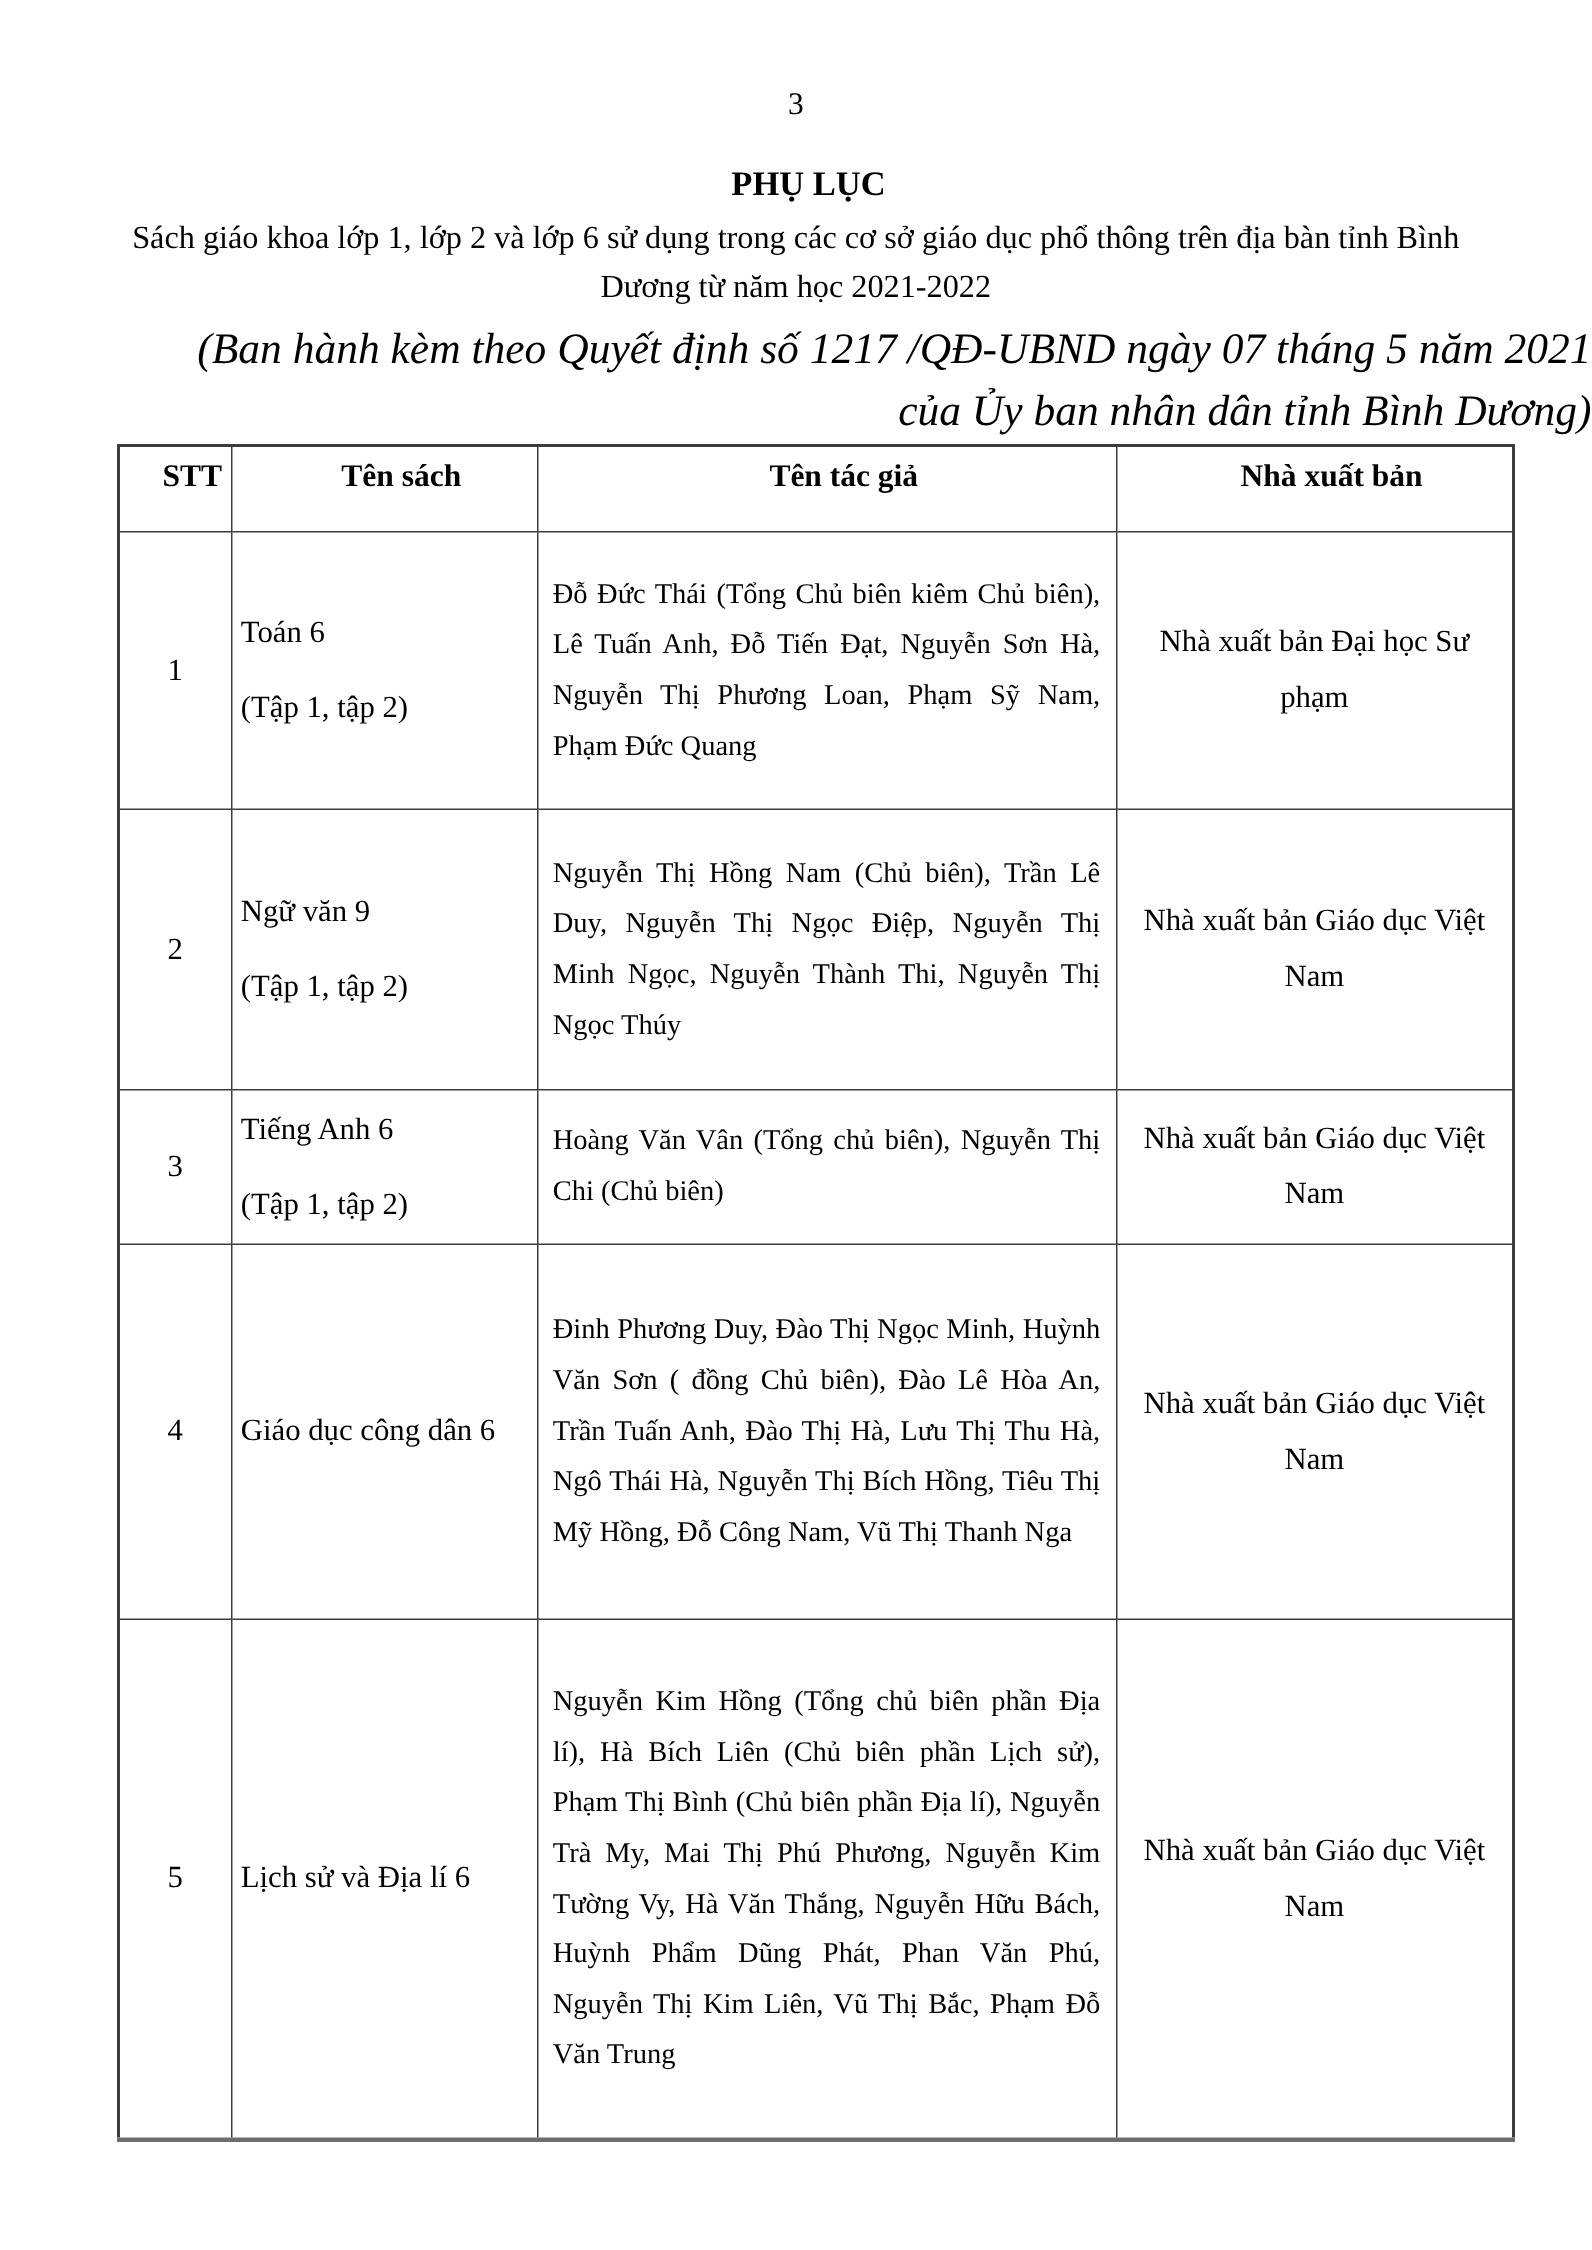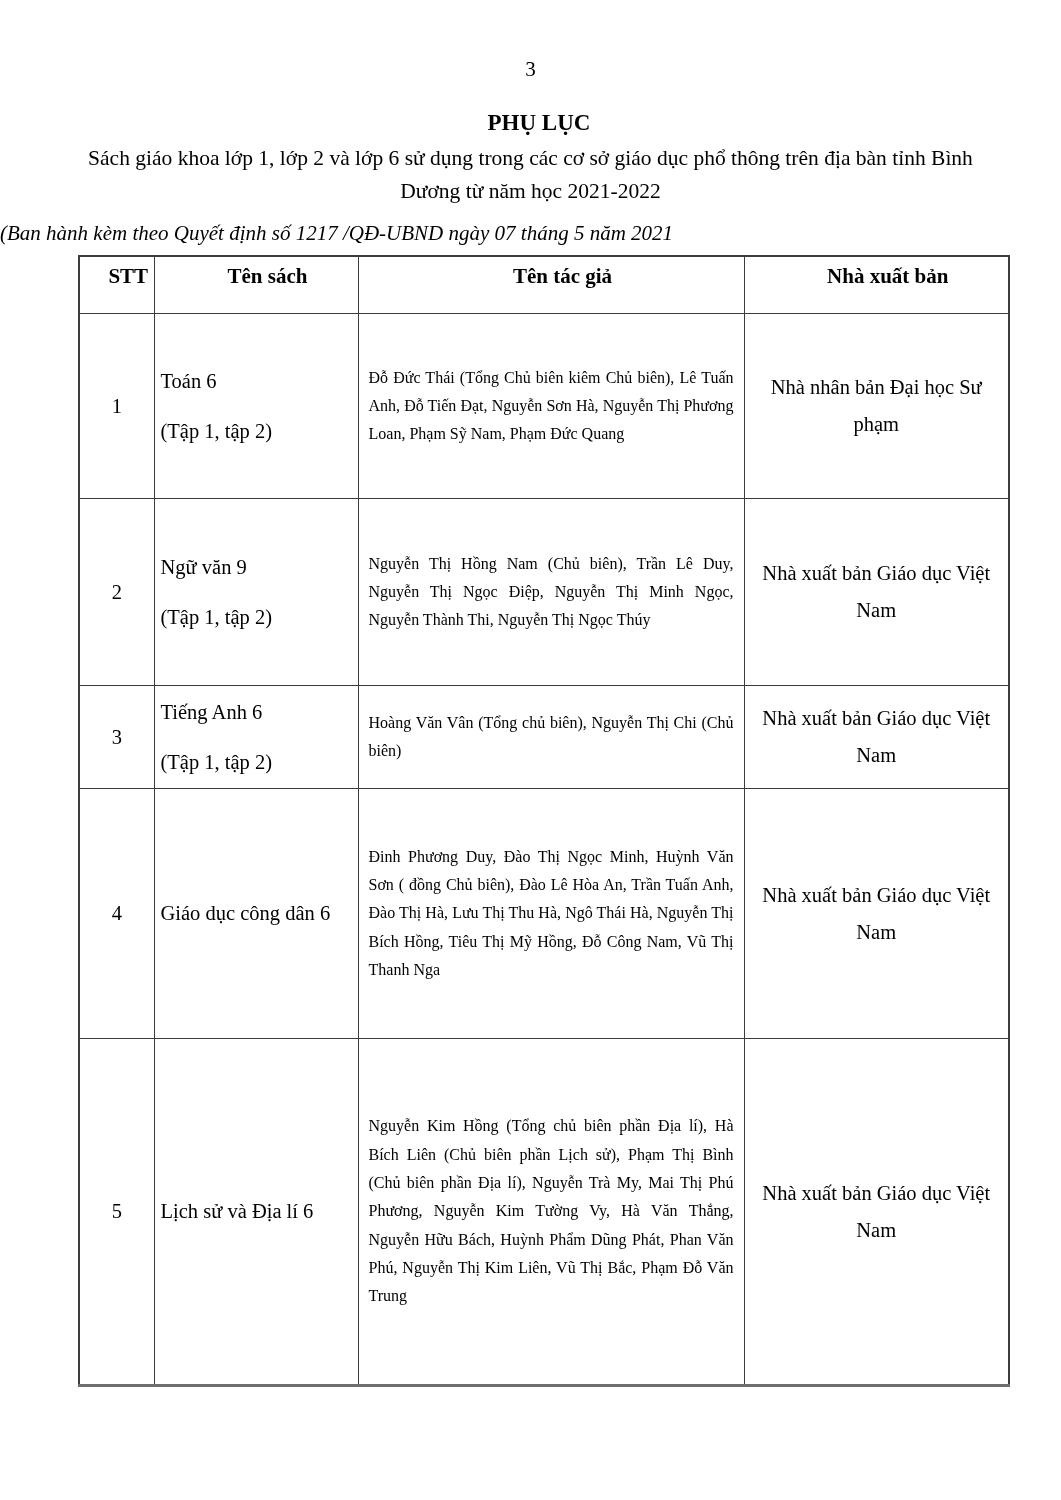--- a/index.html
+++ b/index.html
@@ -33,23 +33,23 @@
   }
   .doc-title {
     width: 920px;
     margin: 4px auto 0 auto;
     text-align: center;
     font-size: 21.5px;
     font-weight: normal;
     line-height: 33px;
   }
   .issuance {
-    text-align: left;
+    text-align: right;
     font-style: italic;
-    font-size: 21px;
+    font-size: 29px;
     line-height: 26px;
     font-family: Liberation Serif, serif;
   }
   .issuance.line1 { margin-top: 12px; }
   .issuance.line2 { margin-top: 15px; }
 
   table.book-table {
     border-collapse: collapse;
     table-layout: fixed;
     width: 930px;
@@ -89,21 +89,21 @@
   }
   td.book-title-cell p + p {
     margin-top: 13px;
   }
   td.book-title-cell p:empty {
     display: none;
   }
   td.authors-cell {
     text-align: justify;
     vertical-align: middle;
-    font-size: 16px;
+    font-size: 19px;
     line-height: 1.77;
     padding: 4px 10px;
   }
   td.publisher-cell {
     text-align: center;
     vertical-align: middle;
     font-size: 20.5px;
     line-height: 1.8;
     padding: 0 16px;
   }
@@ -113,20 +113,21 @@
 
 <div class="page">
 
   <div class="page-number">3</div>
 
   <div class="appendix-title">PHỤ LỤC</div>
 
   <div class="doc-title">Sách giáo khoa lớp 1, lớp 2 và lớp 6 sử dụng trong các cơ sở giáo dục phổ thông trên địa bàn tỉnh Bình Dương từ năm học 2021-2022</div>
 
   <div class="issuance line1">(Ban hành kèm theo Quyết định số 1217 /QĐ-UBND ngày 07 tháng 5 năm 2021</div>
+  <div class="issuance line2">của Ủy ban nhân dân tỉnh Bình Dương)</div>
 
   <table class="book-table">
     <colgroup>
       <col style="width:75px">
       <col style="width:204px">
       <col style="width:386px">
       <col style="width:265px">
     </colgroup>
     <thead>
       <tr>
@@ -137,21 +138,21 @@
       </tr>
     </thead>
     <tbody>
       <tr style="height:185px">
         <td class="stt-cell">1</td>
         <td class="book-title-cell">
           <p>Toán 6</p>
           <p>(Tập 1, tập 2)</p>
         </td>
         <td class="authors-cell">Đỗ Đức Thái (Tổng Chủ biên kiêm Chủ biên), Lê Tuấn Anh, Đỗ Tiến Đạt, Nguyễn Sơn Hà, Nguyễn Thị Phương Loan, Phạm Sỹ Nam, Phạm Đức Quang</td>
-        <td class="publisher-cell">Nhà nhân bản Đại học Sư phạm</td>
+        <td class="publisher-cell">Nhà xuất bản Đại học Sư phạm</td>
       </tr>
       <tr style="height:187px">
         <td class="stt-cell">2</td>
         <td class="book-title-cell">
           <p>Ngữ văn 9</p>
           <p>(Tập 1, tập 2)</p>
         </td>
         <td class="authors-cell">Nguyễn Thị Hồng Nam (Chủ biên), Trần Lê Duy, Nguyễn Thị Ngọc Điệp, Nguyễn Thị Minh Ngọc, Nguyễn Thành Thi, Nguyễn Thị Ngọc Thúy</td>
         <td class="publisher-cell">Nhà xuất bản Giáo dục Việt Nam</td>
       </tr>

